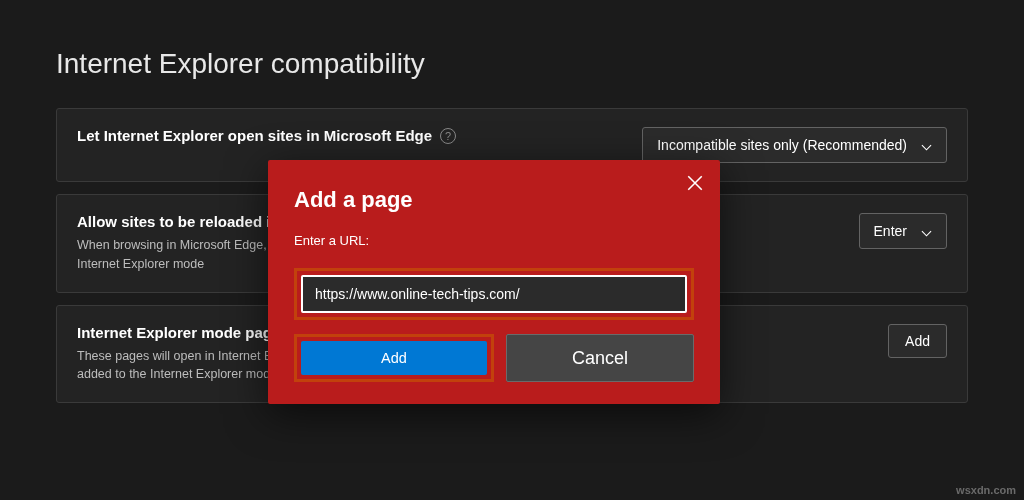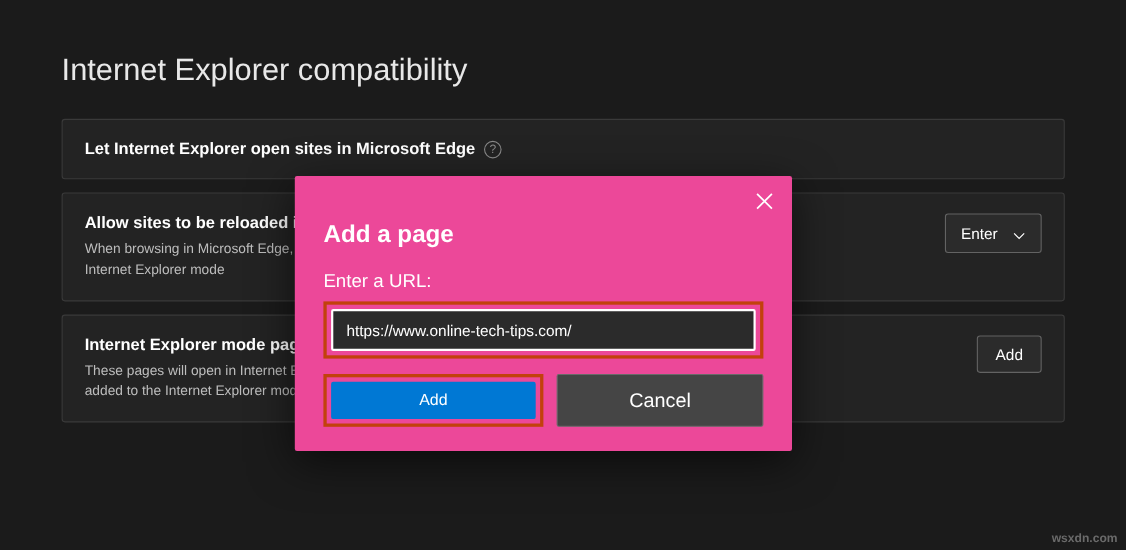--- a/index.html
+++ b/index.html
@@ -89,45 +89,45 @@
     font-size: 14px;
     color: #ffffff;
     cursor: pointer;
   }
   
   .modal {
     position: absolute;
     left: 268px;
     top: 160px;
     width: 452px;
-    background: #ec4899;
+    background: #b91c1c;
     border-radius: 2px;
     box-shadow: 0 10px 40px rgba(0,0,0,0.6);
-    padding: 40px 26px 22px 26px;
+    padding: 27px 26px 22px 26px;
   }
   .modal-close {
     position: absolute;
     top: 14px;
     right: 16px;
     width: 18px;
     height: 18px;
     cursor: pointer;
     color: #ffffff;
   }
   .modal-close svg { width: 100%; height: 100%; }
   .modal-title {
     font-size: 22px;
     font-weight: 600;
     color: #ffffff;
     margin-bottom: 20px;
   }
   .modal-label {
-    font-size: 17px;
-    color: #ffffff;
-    margin-bottom: 8px;
+    font-size: 13px;
+    color: #ffffff;
+    margin-bottom: 20px;
   }
   .highlight-red {
     border: 3px solid #c2410c;
     padding: 4px;
     margin-bottom: 14px;
   }
   .highlight-red.tight { display: inline-block; margin-bottom: 0; }
   .modal-input {
     width: 100%;
     background: #2b2b2b;
@@ -179,20 +179,28 @@
 <div class="page">
   <h1 class="page-title">Internet Explorer compatibility</h1>
 
   <div class="setting-card">
     <div class="setting-main">
       <div class="setting-title">
         <span>Let Internet Explorer open sites in Microsoft Edge</span>
         <span class="help-icon">?</span>
       </div>
     </div>
+    <div class="dropdown wide">
+      <span>Incompatible sites only (Recommended)</span>
+      <span class="chevron">
+        <svg viewBox="0 0 12 12">
+            <path d="M1 3.5 L6 8.5 L11 3.5" stroke="#ffffff" stroke-width="1.2" fill="none"></path>
+          </svg>
+      </span>
+    </div>
   </div>
 
   <div class="setting-card">
     <div class="setting-main">
       <div class="setting-title">
         <span>Allow sites to be reloaded in Internet Explorer mode</span>
         <span class="help-icon">?</span>
       </div>
       <div class="setting-desc">When browsing in Microsoft Edge, if a site requires Internet Explorer for compatibility, you can choose to reload it in Internet Explorer mode</div>
     </div>

